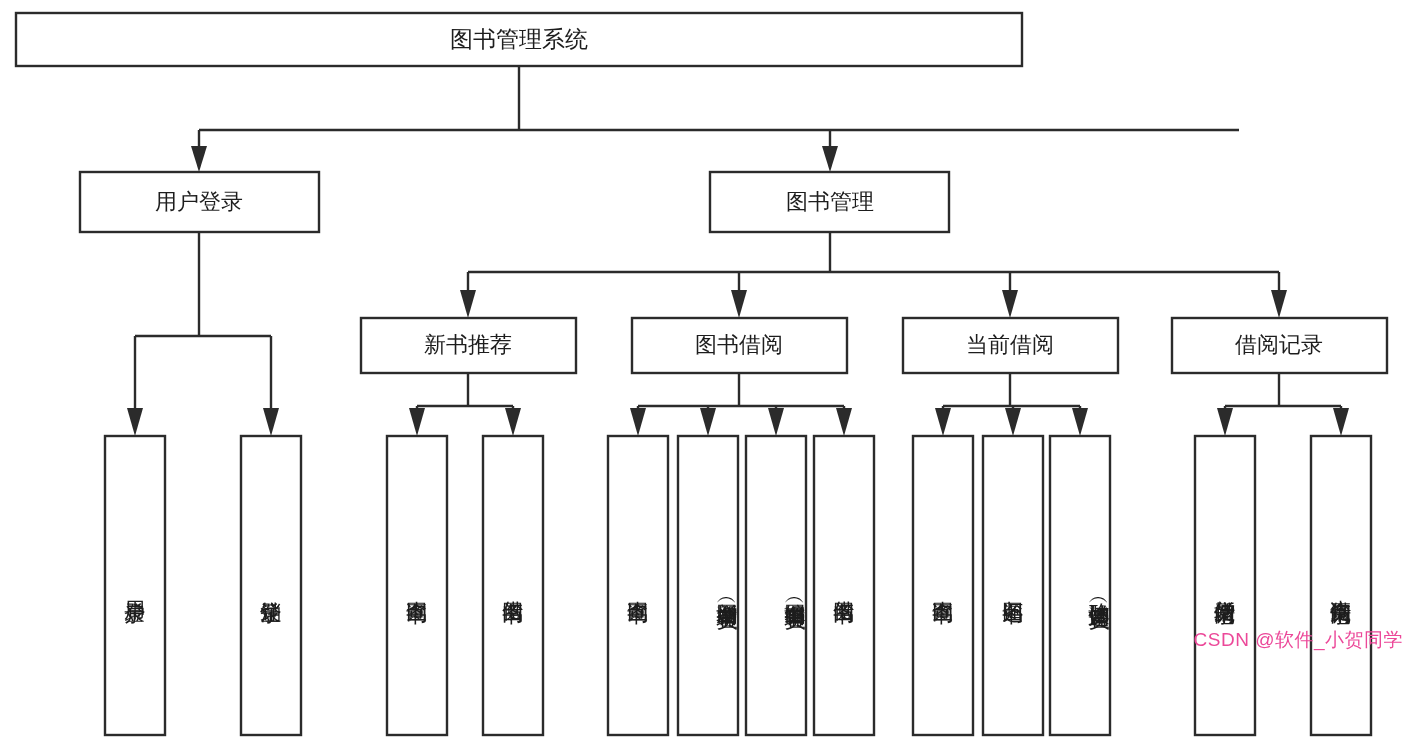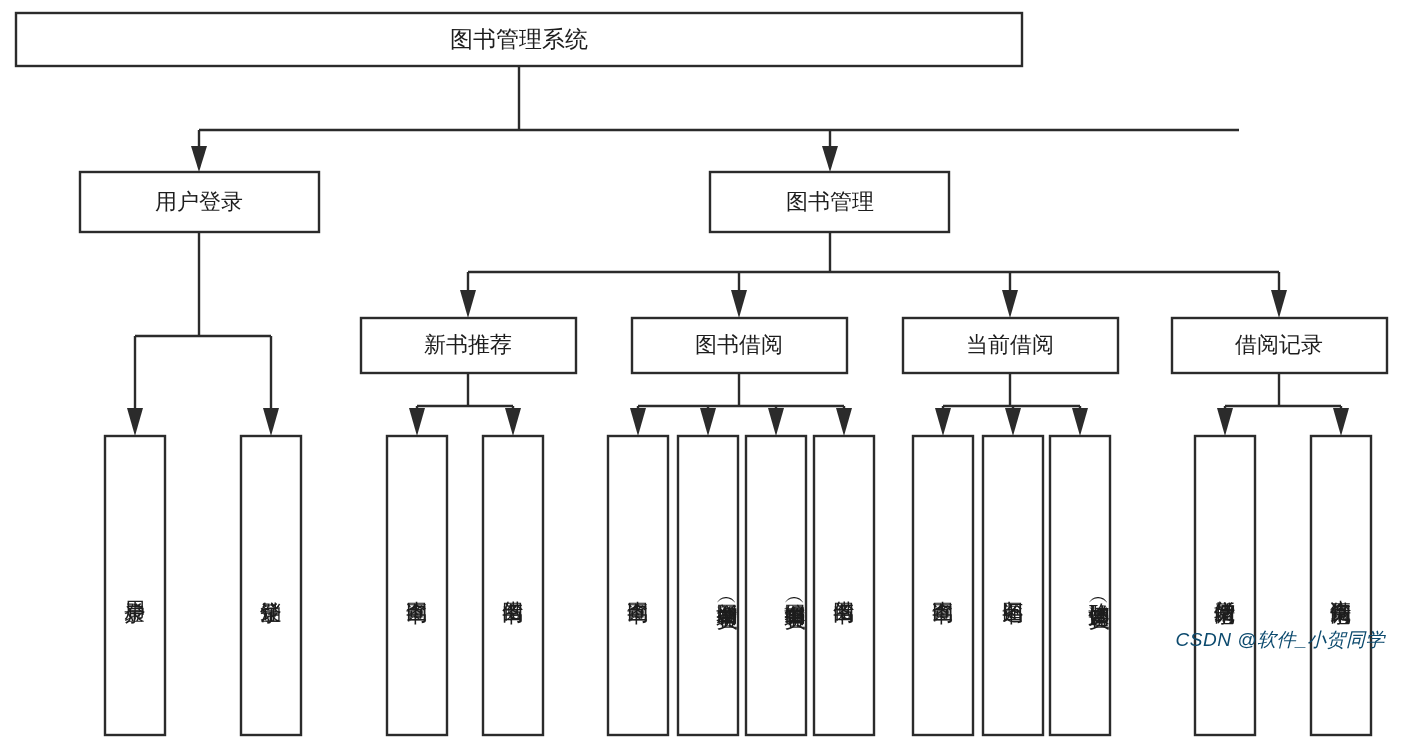--- a/index.html
+++ b/index.html
@@ -68,28 +68,27 @@
     letter-spacing: 1px;
     text-align: center;
     white-space: nowrap;
     pointer-events: none;
     display: flex;
     align-items: center;
     justify-content: center;
   }
   .watermark {
     position: absolute;
-    right: 20px;
+    right: 2px;
     bottom: 6px;
     font-family: "Liberation Sans", "DejaVu Sans", sans-serif;
     font-size: 19px;
-    color: #0c4a6e;
+    color: #ec4899;
     white-space: nowrap;
     letter-spacing: 0.5px;
-    font-style: italic;
   }
 </style>
 </head>
 <body>
 
 <div id="diagram-root">
 
   <svg id="flowchart" viewBox="0 0 1405 747">
 
     <g>

